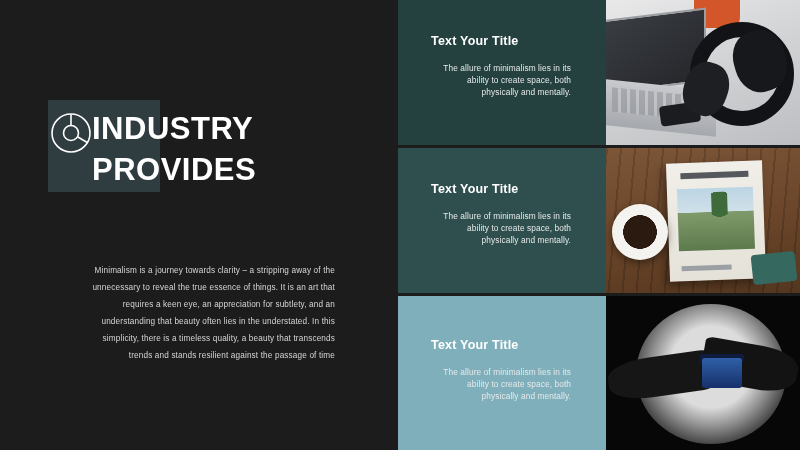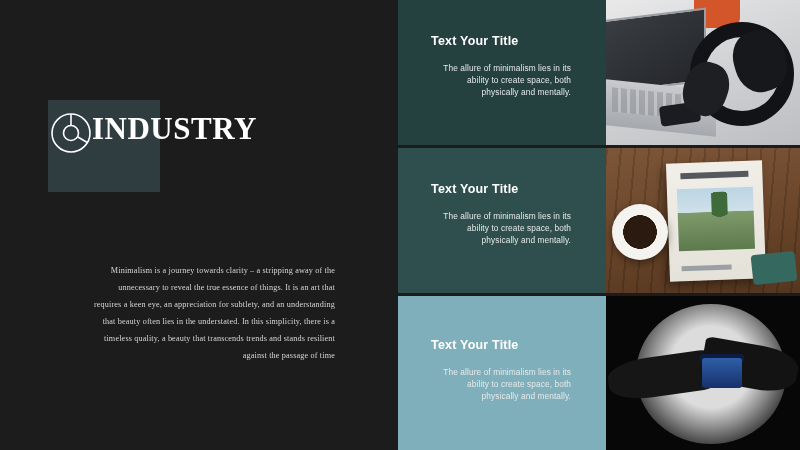--- a/index.html
+++ b/index.html
@@ -22,21 +22,20 @@
   }
 
   
   .left-panel {
     position: absolute;
     left: 0;
     top: 0;
     width: 396px;
     height: 408px;
     background: #1c1c1c;
-    font-family: Liberation Serif, serif;
   }
   .logo-box {
     position: absolute;
     left: 48px;
     top: 100px;
     width: 112px;
     height: 92px;
     background: #2f3c40;
   }
   .logo-mark {
@@ -264,20 +263,21 @@
       <svg viewBox="0 0 42 42" width="42" height="42">
         <circle cx="21" cy="21" r="19" fill="none" stroke="#ffffff" stroke-width="1.6"></circle>
         <circle cx="21" cy="21" r="7.5" fill="none" stroke="#ffffff" stroke-width="1.6"></circle>
         <path d="M21 13.5 L21 2.2" stroke="#ffffff" stroke-width="1.6" fill="none"></path>
         <path d="M27.5 24.8 L37.2 30.5" stroke="#ffffff" stroke-width="1.6" fill="none"></path>
       </svg>
     </div>
 
     <div class="title-block">
       <div class="line">INDUSTRY</div>
+      <div class="line">PROVIDES</div>
     </div>
 
     <div class="body-copy">Minimalism is a journey towards clarity – a stripping away of the unnecessary to reveal the true essence of things. It is an art that requires a keen eye, an appreciation for subtlety, and an understanding that beauty often lies in the understated. In this simplicity, there is a timeless quality, a beauty that transcends trends and stands resilient against the passage of time</div>
   </div>
 
   <div class="grid">
 
     <div class="row r1">
       <div class="text-cell" style="background:#24403f">
         <div class="cell-title">Text Your Title</div>

